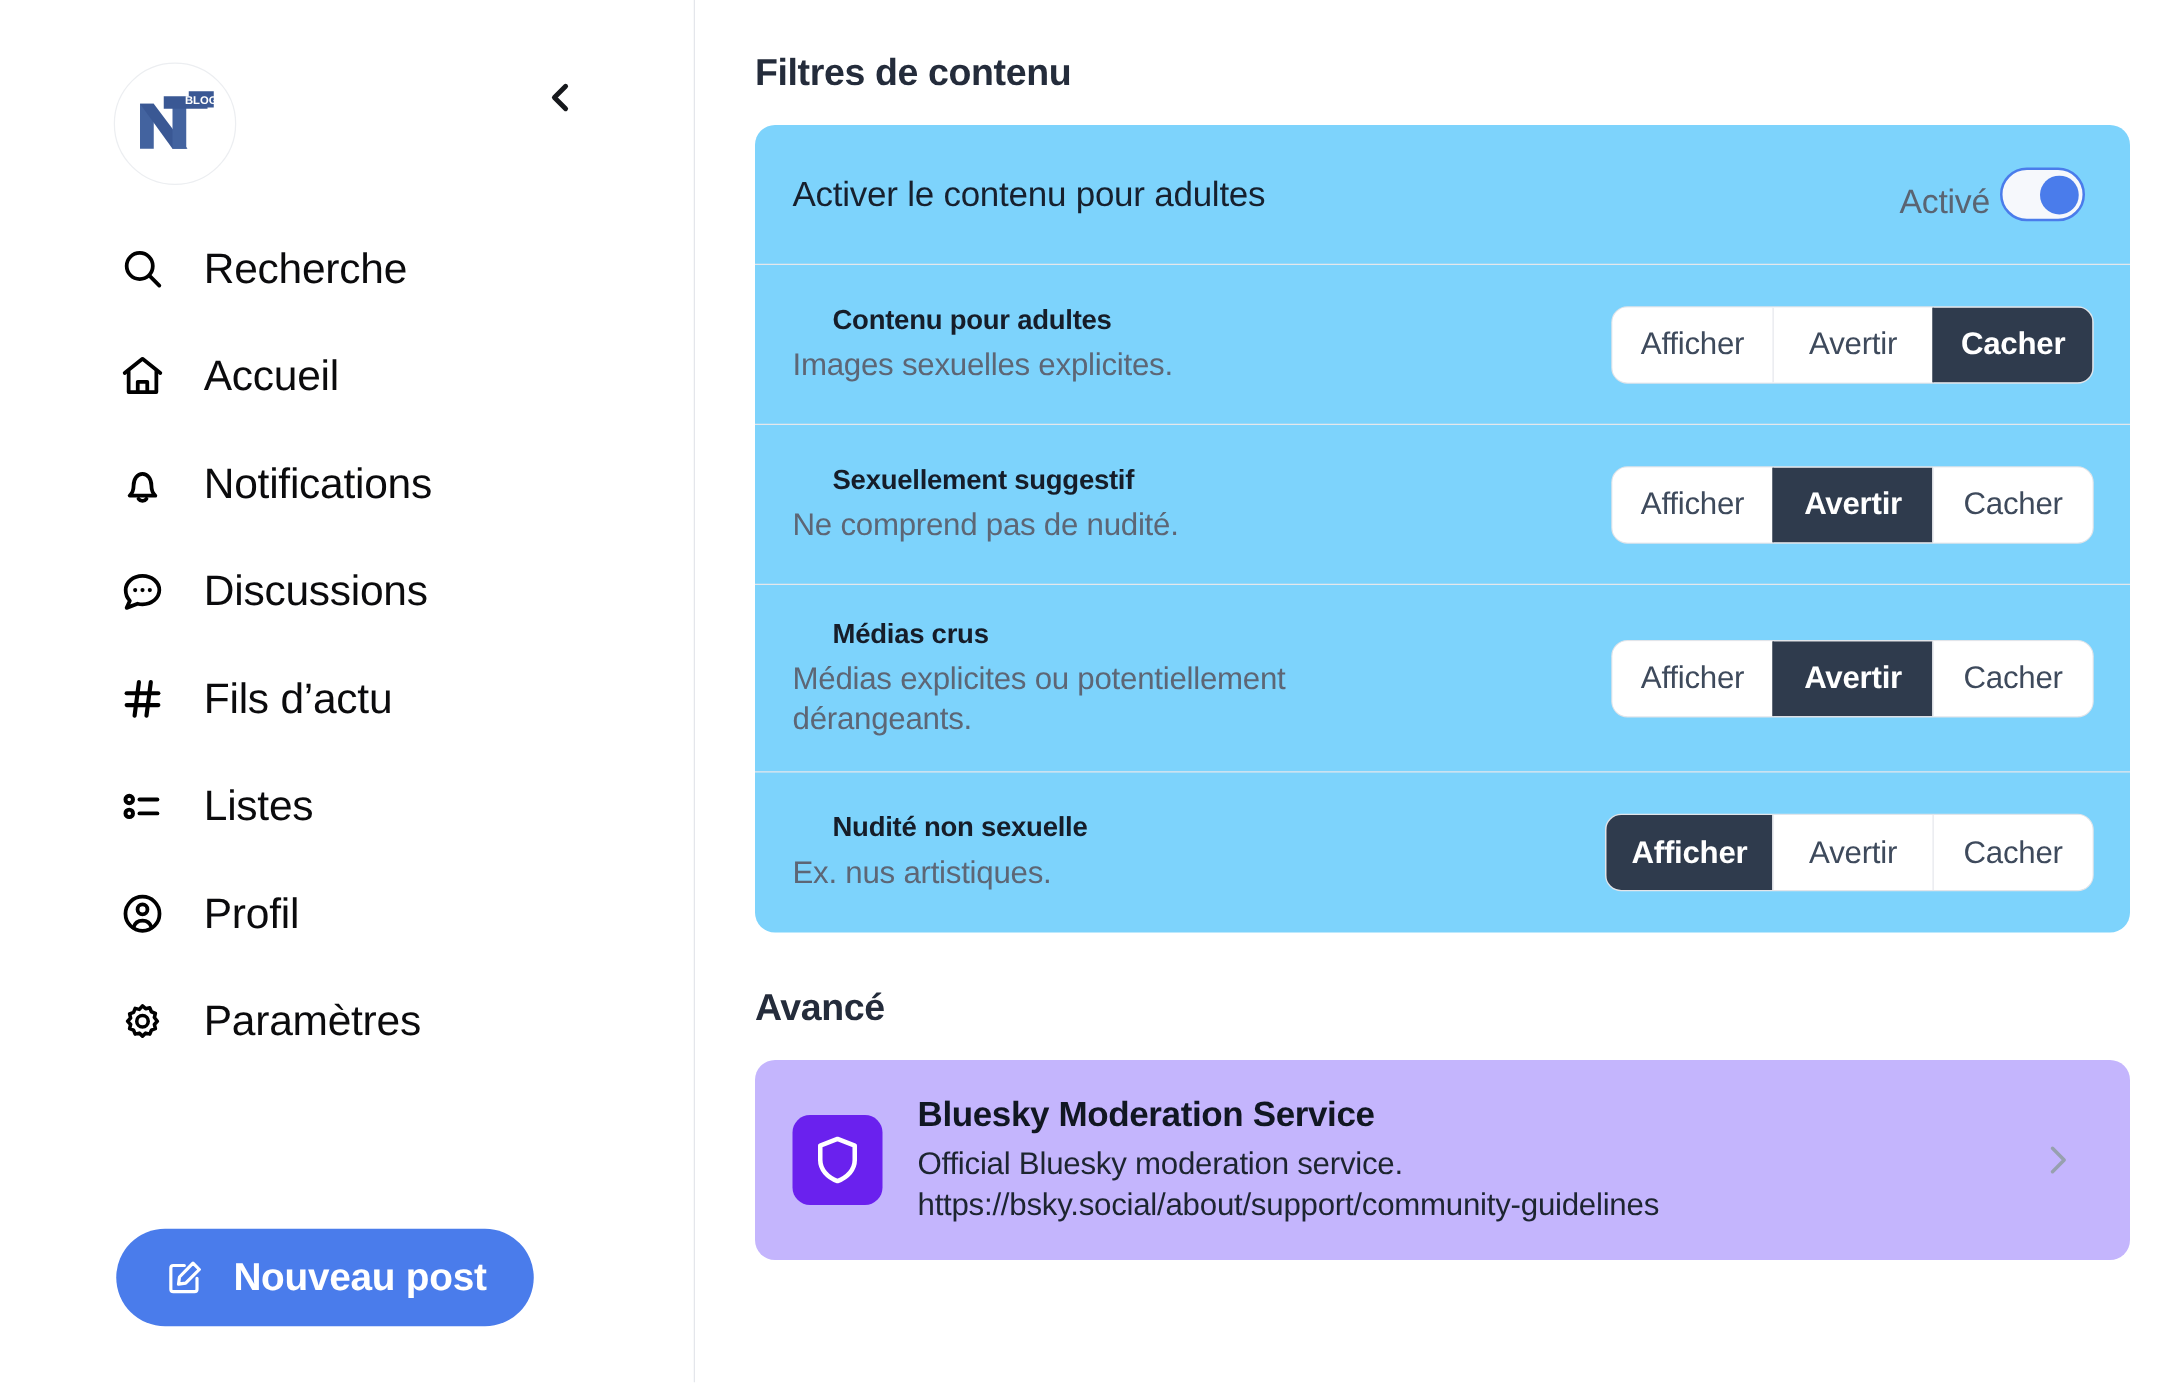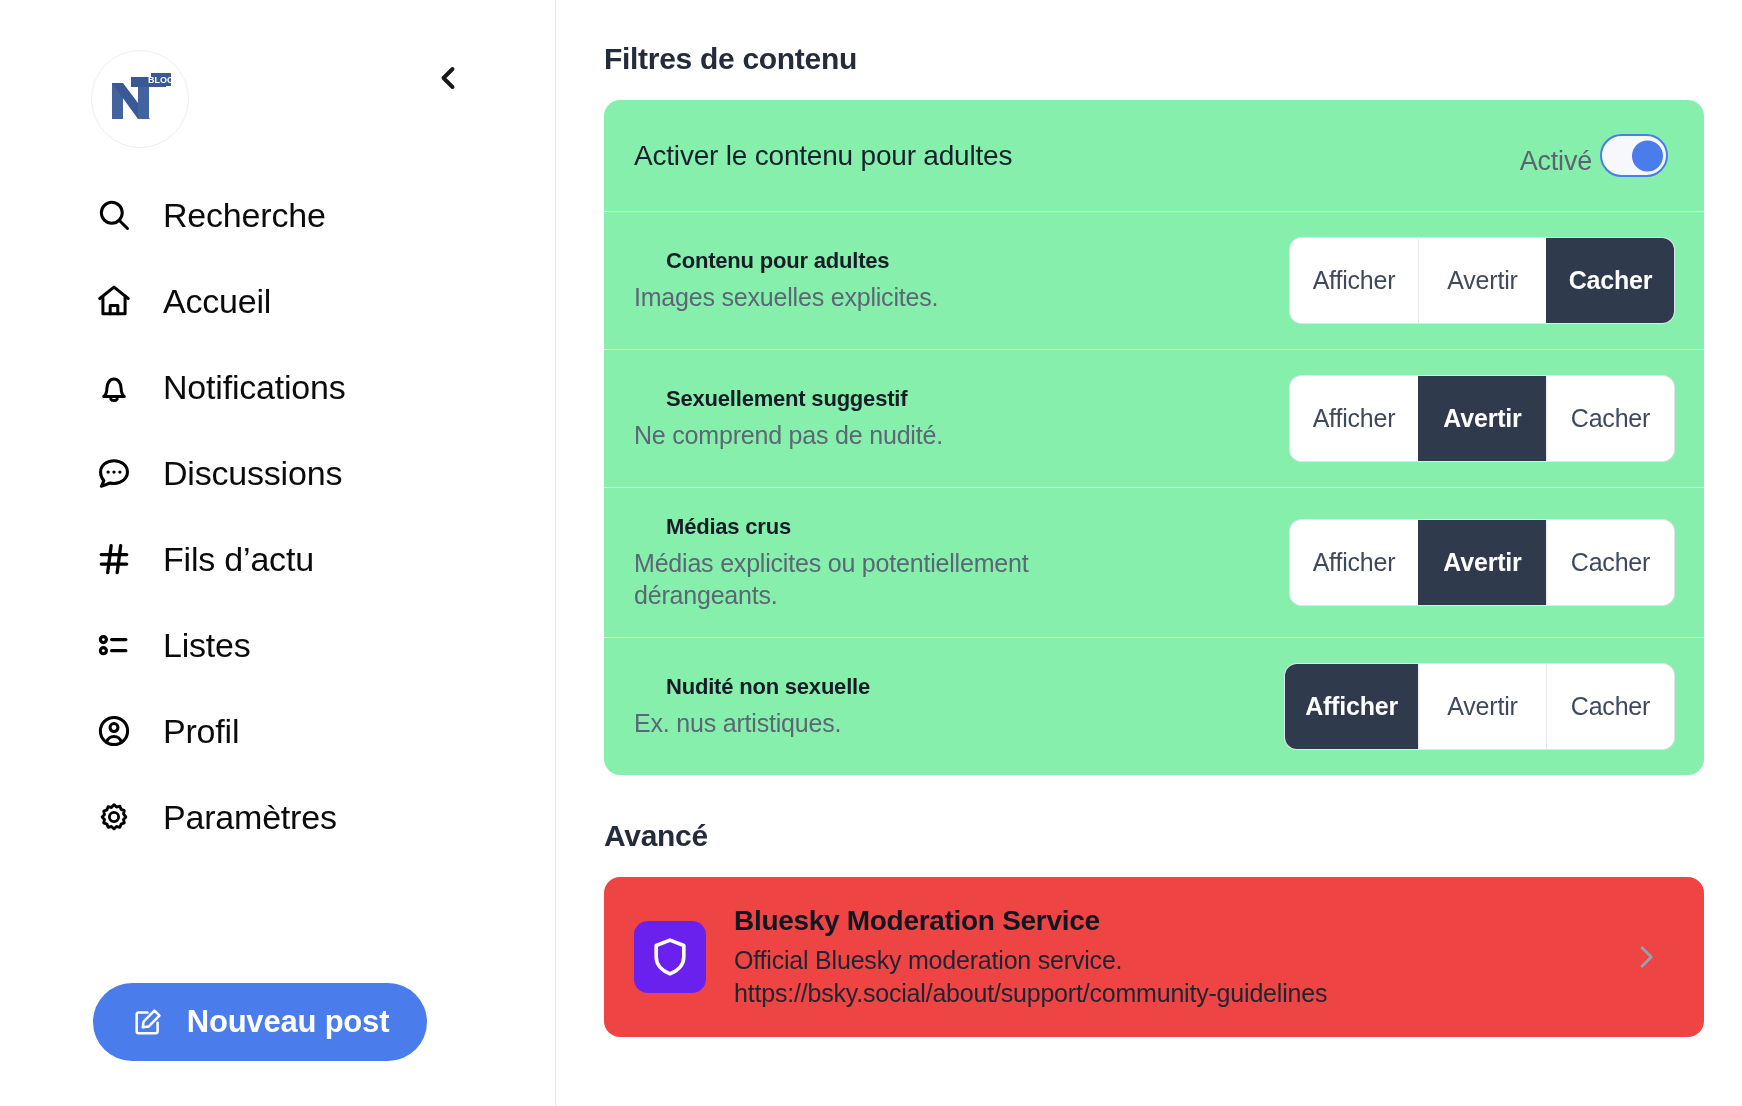--- a/index.html
+++ b/index.html
@@ -142,21 +142,21 @@
     font-size: 30px;
     font-weight: bold;
     color: #242c3b;
     letter-spacing: -0.3px;
     margin-top: 20px;
     margin-bottom: 24px;
   }
   .section-title.advanced { margin-top: 44px; }
 
   .card {
-    background: #86efac;
+    background: #7dd3fc;
     border-radius: 16px;
     overflow: hidden;
     width: 1100px;
   }
 
   
   .toggle-row {
     display: flex;
     align-items: center;
     justify-content: space-between;
@@ -233,21 +233,21 @@
   .segmented {
     display: flex;
     border-radius: 12px;
     overflow: hidden;
     background: #ffffff;
     flex: 0 0 auto;
     box-shadow: 0 0 0 1px #e2e5ea;
   }
   .seg {
     min-width: 128px;
-    height: 85px;
+    height: 60px;
     padding: 0 20px;
     display: flex;
     align-items: center;
     justify-content: center;
     font-size: 25px;
     color: #3e4a5c;
     background: #ffffff;
     border: none;
     border-left: 1px solid #e6e8ed;
     cursor: pointer;
@@ -258,21 +258,21 @@
   .seg:first-child { border-left: none; }
   .seg.selected {
     background: #2f3b4d;
     color: #ffffff;
     font-weight: bold;
     border-left-color: #2f3b4d;
   }
 
   
   .service-card {
-    background: #ef4444;
+    background: #c4b5fd;
     border-radius: 16px;
     width: 1100px;
     padding: 28px 30px;
     display: flex;
     align-items: center;
     gap: 28px;
     cursor: pointer;
   }
   .service-icon {
     width: 72px;

